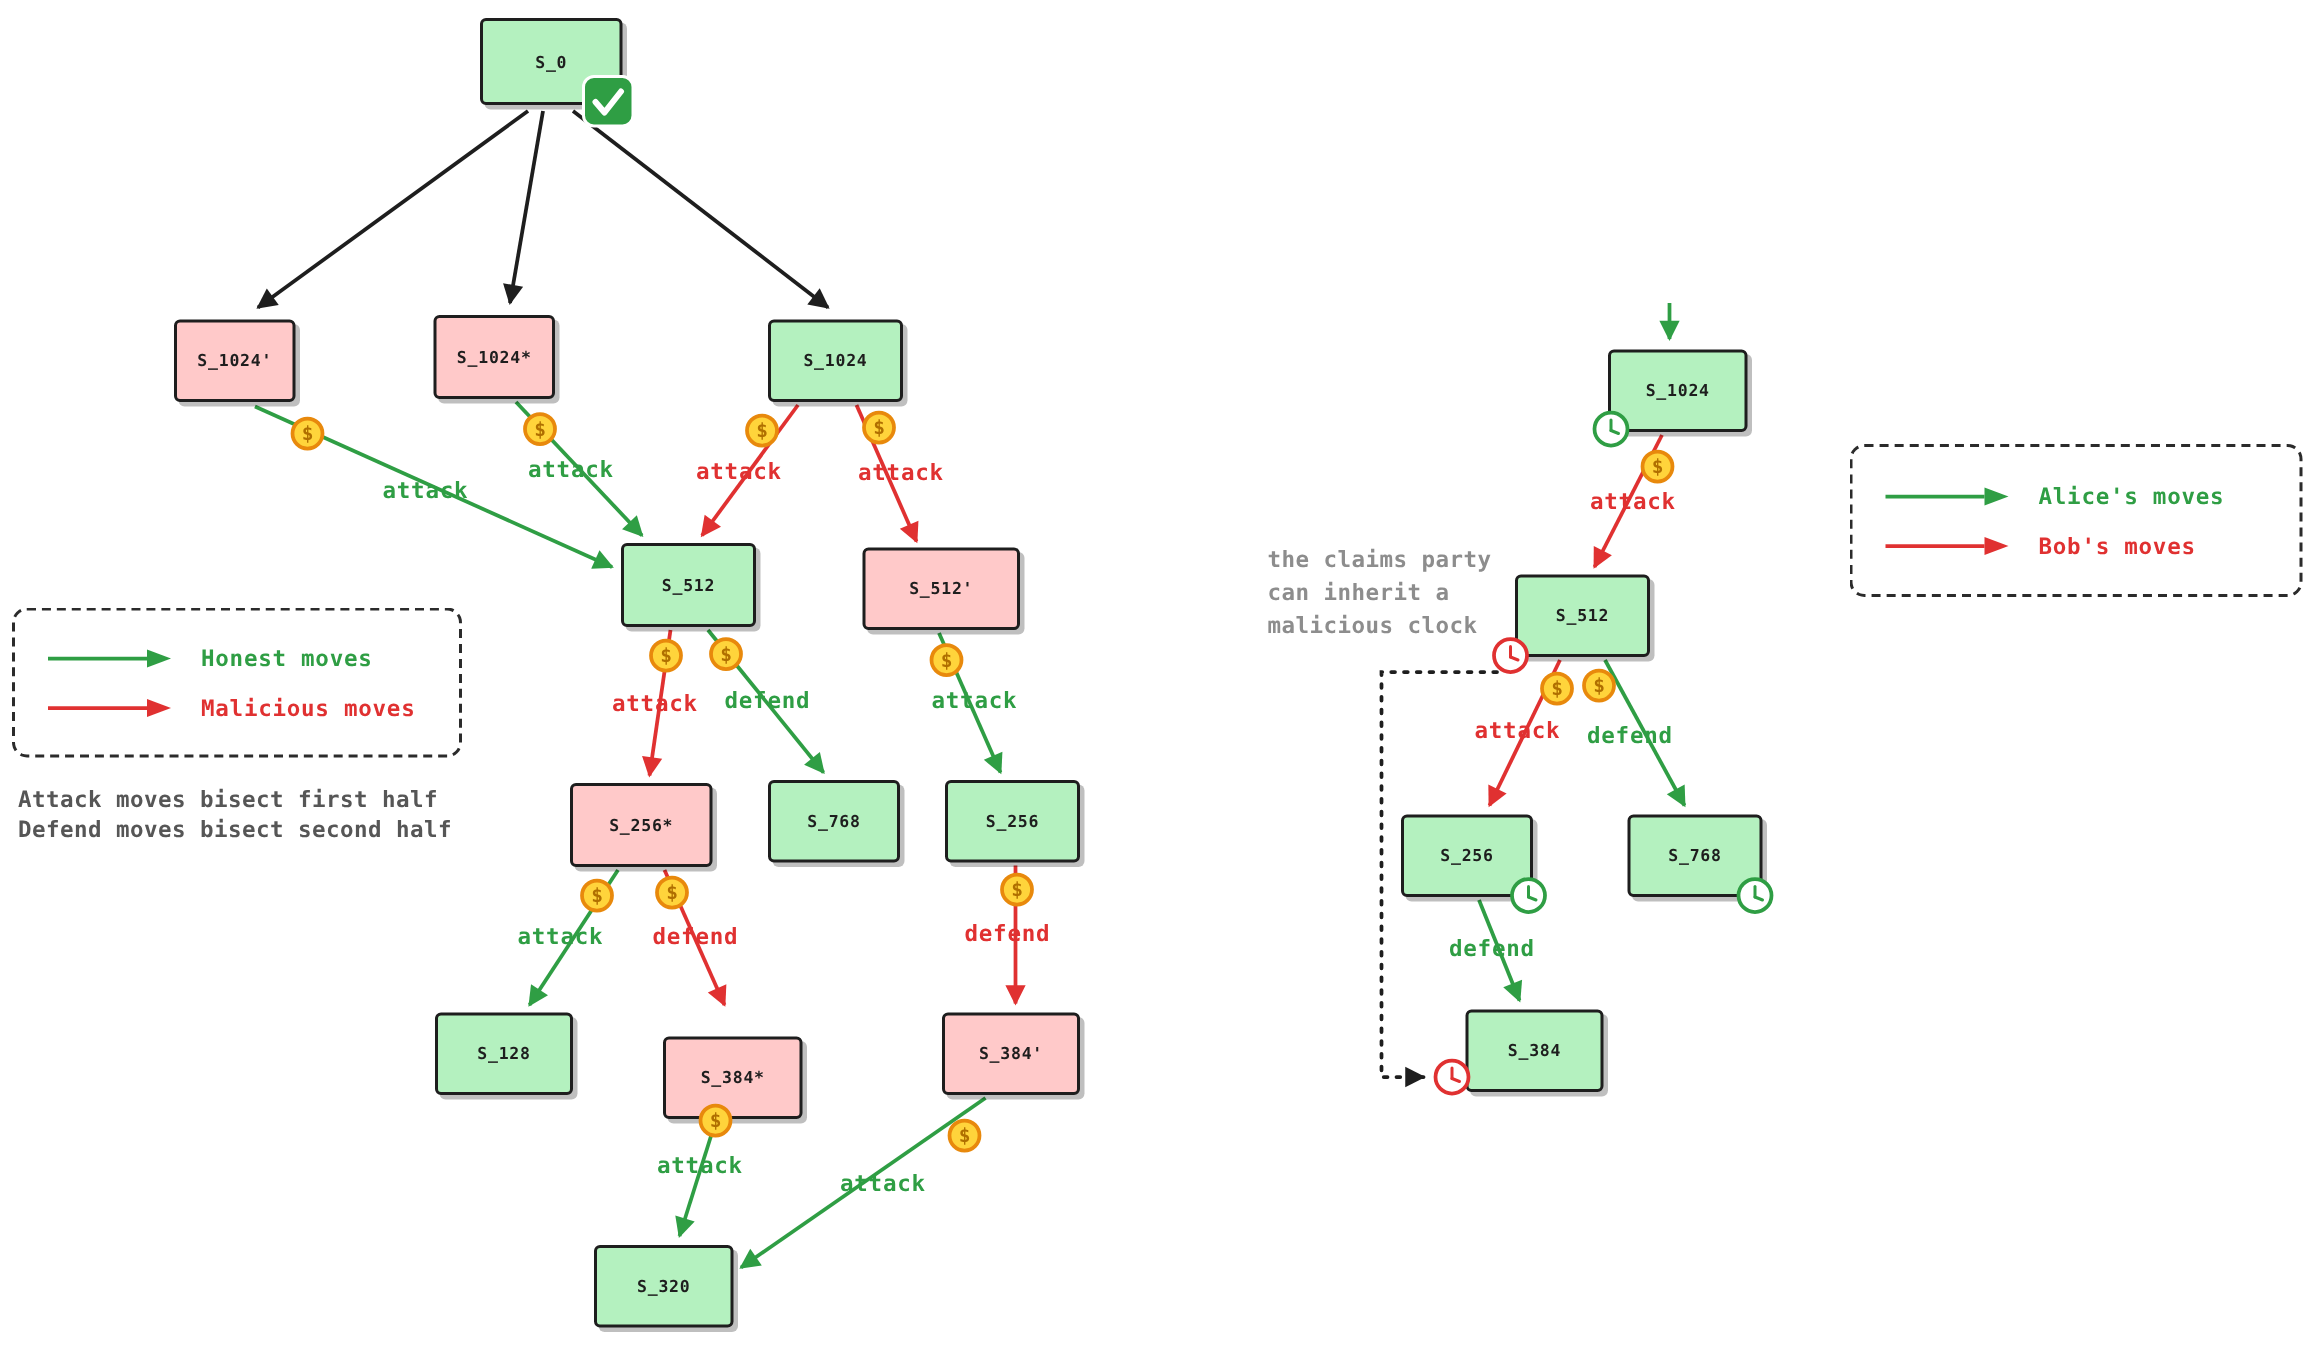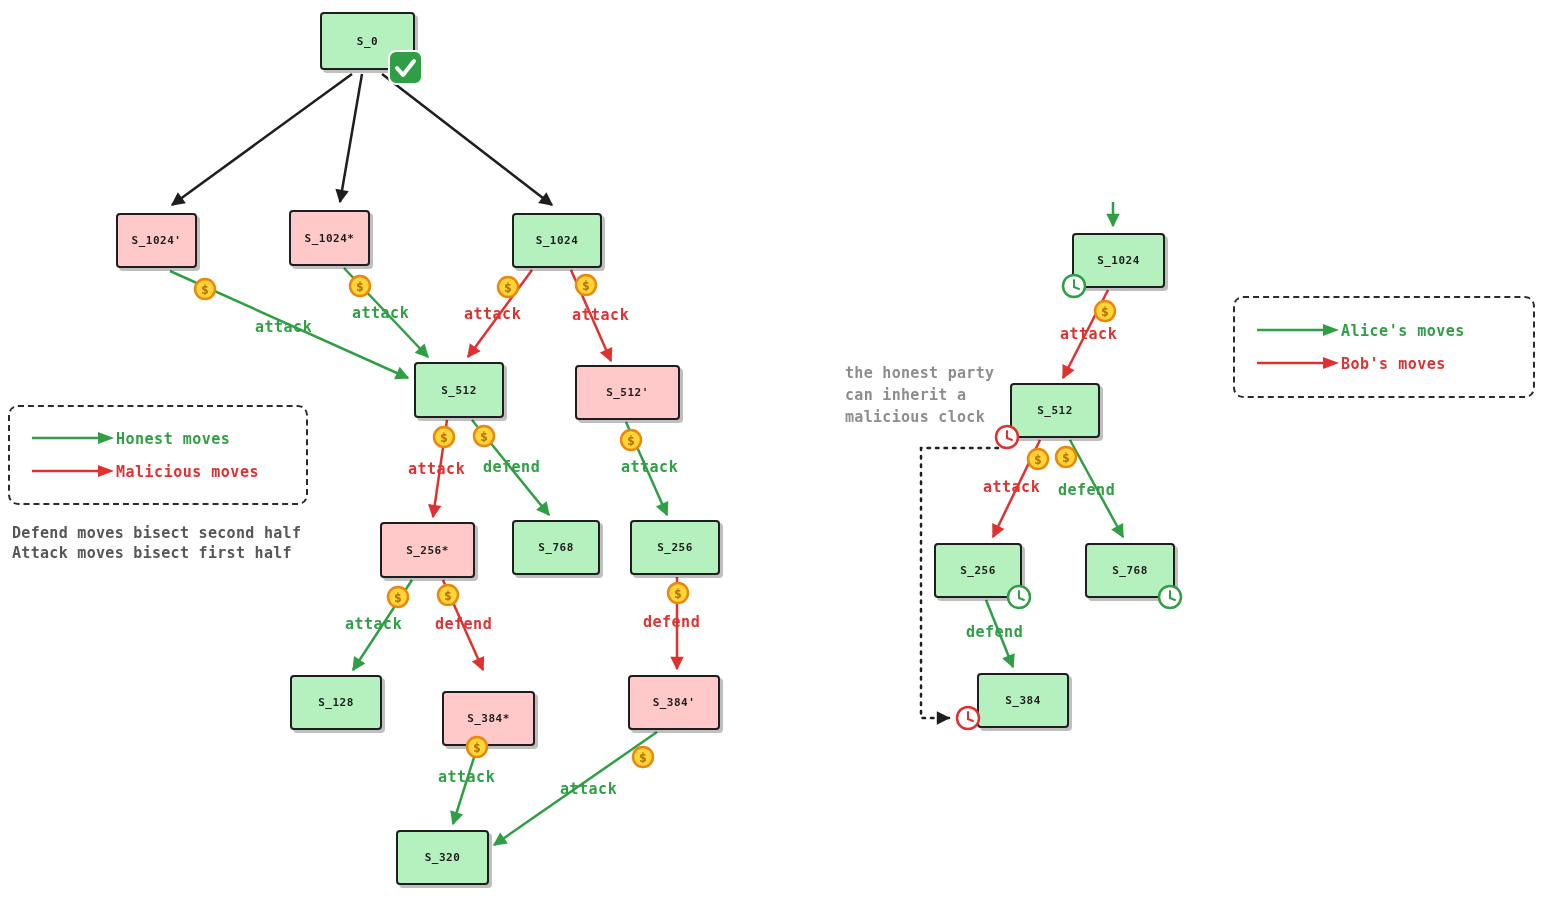--- a/index.html
+++ b/index.html
@@ -18,21 +18,21 @@
   }
   .node.honest { background:#b4f1bf; }
   .node.malicious { background:#ffc9c9; }
   .edge-label { position:absolute; font-size:15px; font-weight:bold; z-index:4; letter-spacing:0.5px; white-space:nowrap; }
   .ec-green { color:#2f9e44; }
   .ec-red { color:#e03131; }
   .legend {
     position:absolute; border:2.5px dashed #2b2b2b; border-radius:10px; background:#fff;
     z-index:2; padding:16px 20px; display:flex; flex-direction:column; justify-content:center; gap:15px;
   }
-  .legend-row { display:flex; align-items:flex-start; }
+  .legend-row { display:flex; align-items:center; gap:18px; }
   .legend-label { font-size:15px; font-weight:bold; letter-spacing:0.5px; }
   .notes { position:absolute; font-size:15px; font-weight:bold; color:#565656; line-height:20px; z-index:2; letter-spacing:0.3px; }
   .annotation { position:absolute; font-size:15px; font-weight:bold; color:#8d8d8d; line-height:22px; z-index:2; letter-spacing:0.3px; }
   .title { position:absolute; font-size:25px; font-weight:bold; color:#3b3b3b; letter-spacing:2px; z-index:2; white-space:nowrap; }
 </style>
 </head>
 <body>
 
 <div class="canvas">
 
@@ -142,26 +142,26 @@
   <span class="edge-label ec-green" style="left:438px;top:768px;">attack</span>
   <span class="edge-label ec-green" style="left:560px;top:780px;">attack</span>
 
   <span class="edge-label ec-red" style="left:1060px;top:325px;">attack</span>
   <span class="edge-label ec-red" style="left:983px;top:478px;">attack</span>
   <span class="edge-label ec-green" style="left:1058px;top:481px;">defend</span>
   <span class="edge-label ec-green" style="left:966px;top:623px;">defend</span>
 
 
   <div class="notes" style="left:12px;top:523px;">
+    <div>Attack moves bisect first half</div>
     <div>Defend moves bisect second half</div>
-    <div>Attack moves bisect first half</div>
   </div>
 
   <div class="annotation" style="left:845px;top:362px;">
-    <div>the honest party</div>
+    <div>the claims party</div>
     <div>can inherit a</div>
     <div>malicious clock</div>
   </div>
 
   <div class="legend" style="left:8px;top:405px;width:300px;height:100px;">
     <div class="legend-row">
       <svg width="86" height="16">
         <line x1="2" y1="8" x2="68" y2="8" stroke="#2f9e44" stroke-width="2.5"></line>
         <polygon points="68,2 84,8 68,14" fill="#2f9e44"></polygon>
       </svg>

